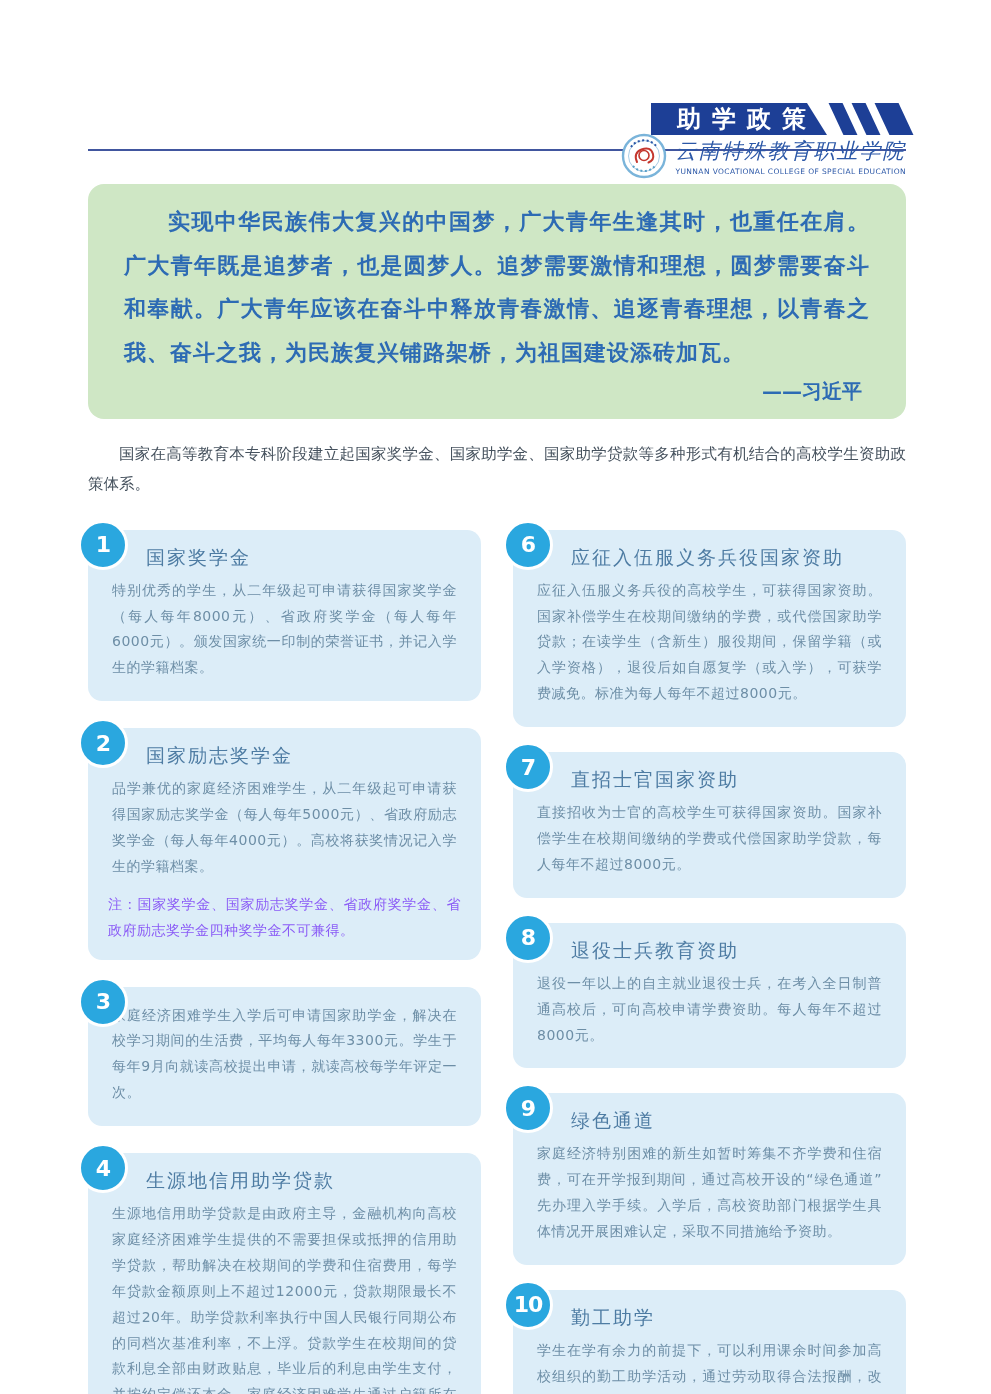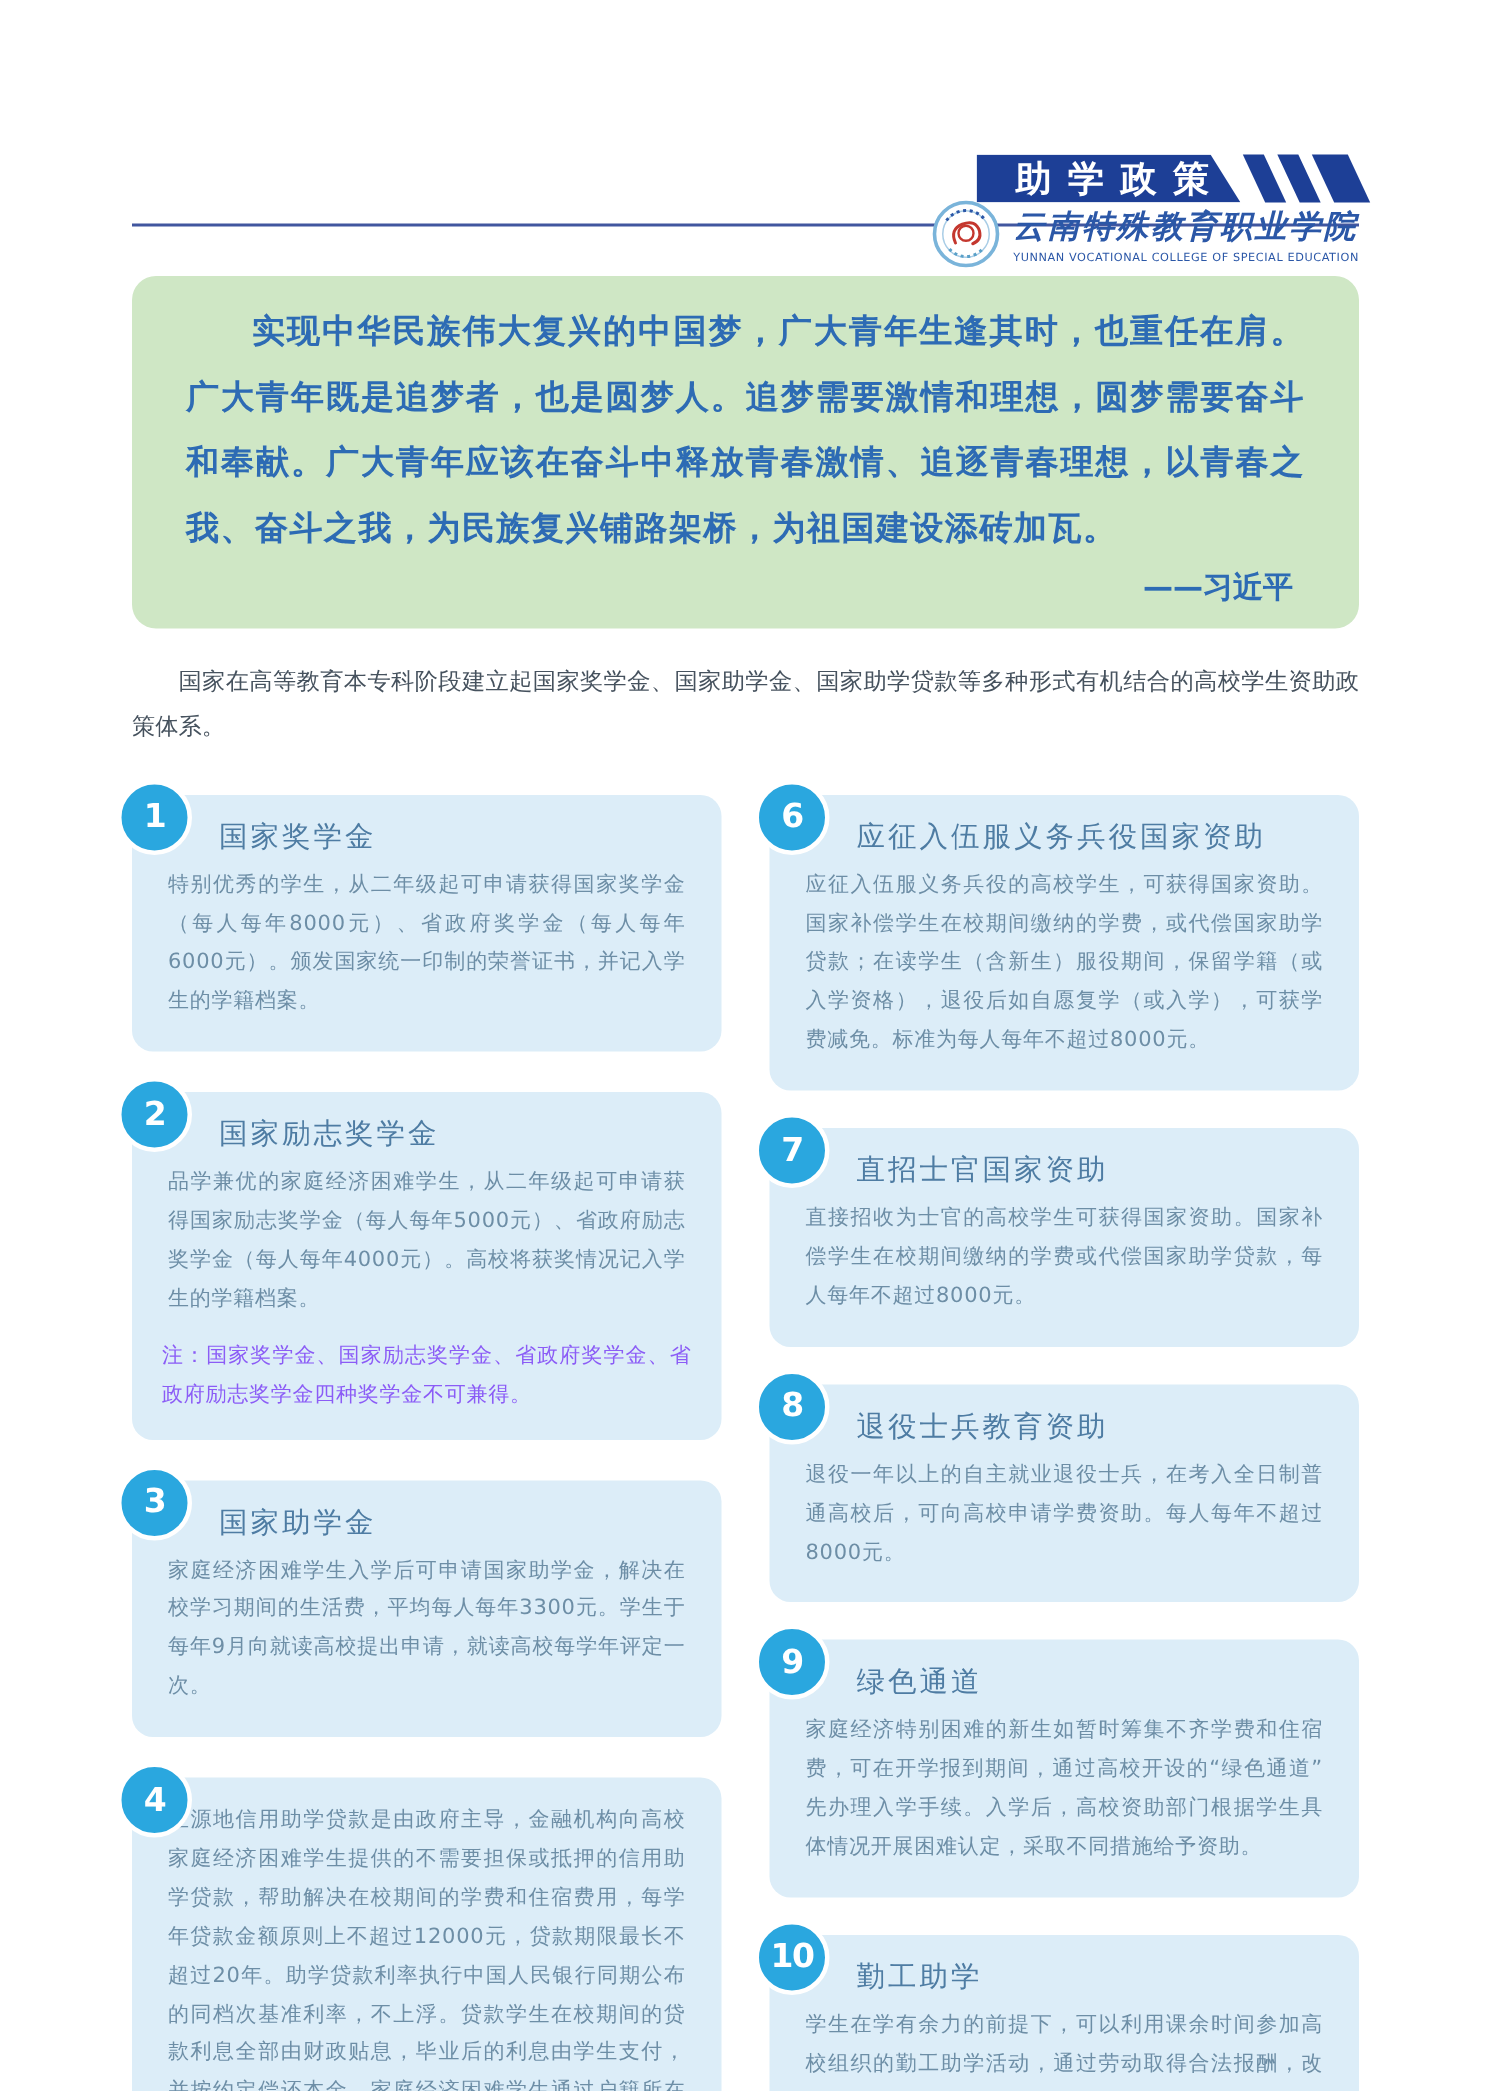--- a/index.html
+++ b/index.html
@@ -9,21 +9,21 @@
   
   .header { position:relative; height:46px; border-bottom:2px solid #41569f; display:flex; justify-content:space-between; align-items:flex-end;flex-direction:column; }
   .banner { display:flex; align-items:stretch; height:44px; margin-bottom:-2px; }
   .banner-main { background:#1d3f96; color:#ffffff; font-size:24px; font-weight:bold; letter-spacing:11px; display:flex; align-items:center; padding:0 10px 0 26px; clip-path:polygon(0 0, calc(100% - 20px) 0, 100% 100%, 0 100%); }
   .stripe { background:#1d3f96; transform:skewX(25deg); margin-left:9px; }
   .stripe-1 { width:14px; }
   .stripe-2 { width:14px; }
   .stripe-3 { width:24px; }
 
   .brand { display:flex; align-items:center; gap:8px; margin-bottom:4px; }
-  .brand-cn { color:#2b57a7; font-family:"DejaVu Serif","Liberation Serif",serif; font-style:italic; font-weight:bold; font-size:21px; letter-spacing:2px; white-space:nowrap; }
+  .brand-cn { color:#2b57a7; font-family:"DejaVu Serif","Liberation Serif",serif; font-style:italic; font-weight:normal; font-size:21px; letter-spacing:2px; white-space:nowrap; }
   .brand-en { color:#2b57a7; font-size:7.5px; letter-spacing:0.4px; margin-top:2px; white-space:nowrap; }
 
   
   .quote-box { margin-top:33px; background:#cfe7c5; border-radius:16px; padding:16px 36px 12px 36px; color:#2d6bb4; }
   .quote-text { font-size:22px; font-weight:700; line-height:1.98; letter-spacing:1px; text-indent:2em; text-align:justify; margin:0; }
   .quote-attribution { font-size:20px; font-weight:600; text-align:right; margin:4px 8px 2px 0; }
 
   
   .intro { color:#46525e; font-size:15.5px; line-height:1.95; text-indent:2em; text-align:justify; margin:20px 0 0 0; }
 
@@ -85,26 +85,26 @@
 
       <div class="card">
         <div class="badge">2</div>
         <div class="card-title">国家励志奖学金</div>
         <p class="card-body">品学兼优的家庭经济困难学生，从二年级起可申请获得国家励志奖学金（每人每年5000元）、省政府励志奖学金（每人每年4000元）。高校将获奖情况记入学生的学籍档案。</p>
         <p class="card-note">注：国家奖学金、国家励志奖学金、省政府奖学金、省政府励志奖学金四种奖学金不可兼得。</p>
       </div>
 
       <div class="card">
         <div class="badge">3</div>
-        <div class="card-title">国家助学金</div>
         <p class="card-body">家庭经济困难学生入学后可申请国家助学金，解决在校学习期间的生活费，平均每人每年3300元。学生于每年9月向就读高校提出申请，就读高校每学年评定一次。</p>
       </div>
 
       <div class="card">
         <div class="badge">4</div>
+        <div class="card-title">生源地信用助学贷款</div>
         <p class="card-body">生源地信用助学贷款是由政府主导，金融机构向高校家庭经济困难学生提供的不需要担保或抵押的信用助学贷款，帮助解决在校期间的学费和住宿费用，每学年贷款金额原则上不超过12000元，贷款期限最长不超过20年。助学贷款利率执行中国人民银行同期公布的同档次基准利率，不上浮。贷款学生在校期间的贷款利息全部由财政贴息，毕业后的利息由学生支付，并按约定偿还本金。家庭经济困难学生通过户籍所在县（市、区）的学生资助管理机构提出申请。</p>
       </div>
 
     </div>
 
     <div class="column column-right">
 
       <div class="card">
         <div class="badge">6</div>
         <div class="card-title">应征入伍服义务兵役国家资助</div>

